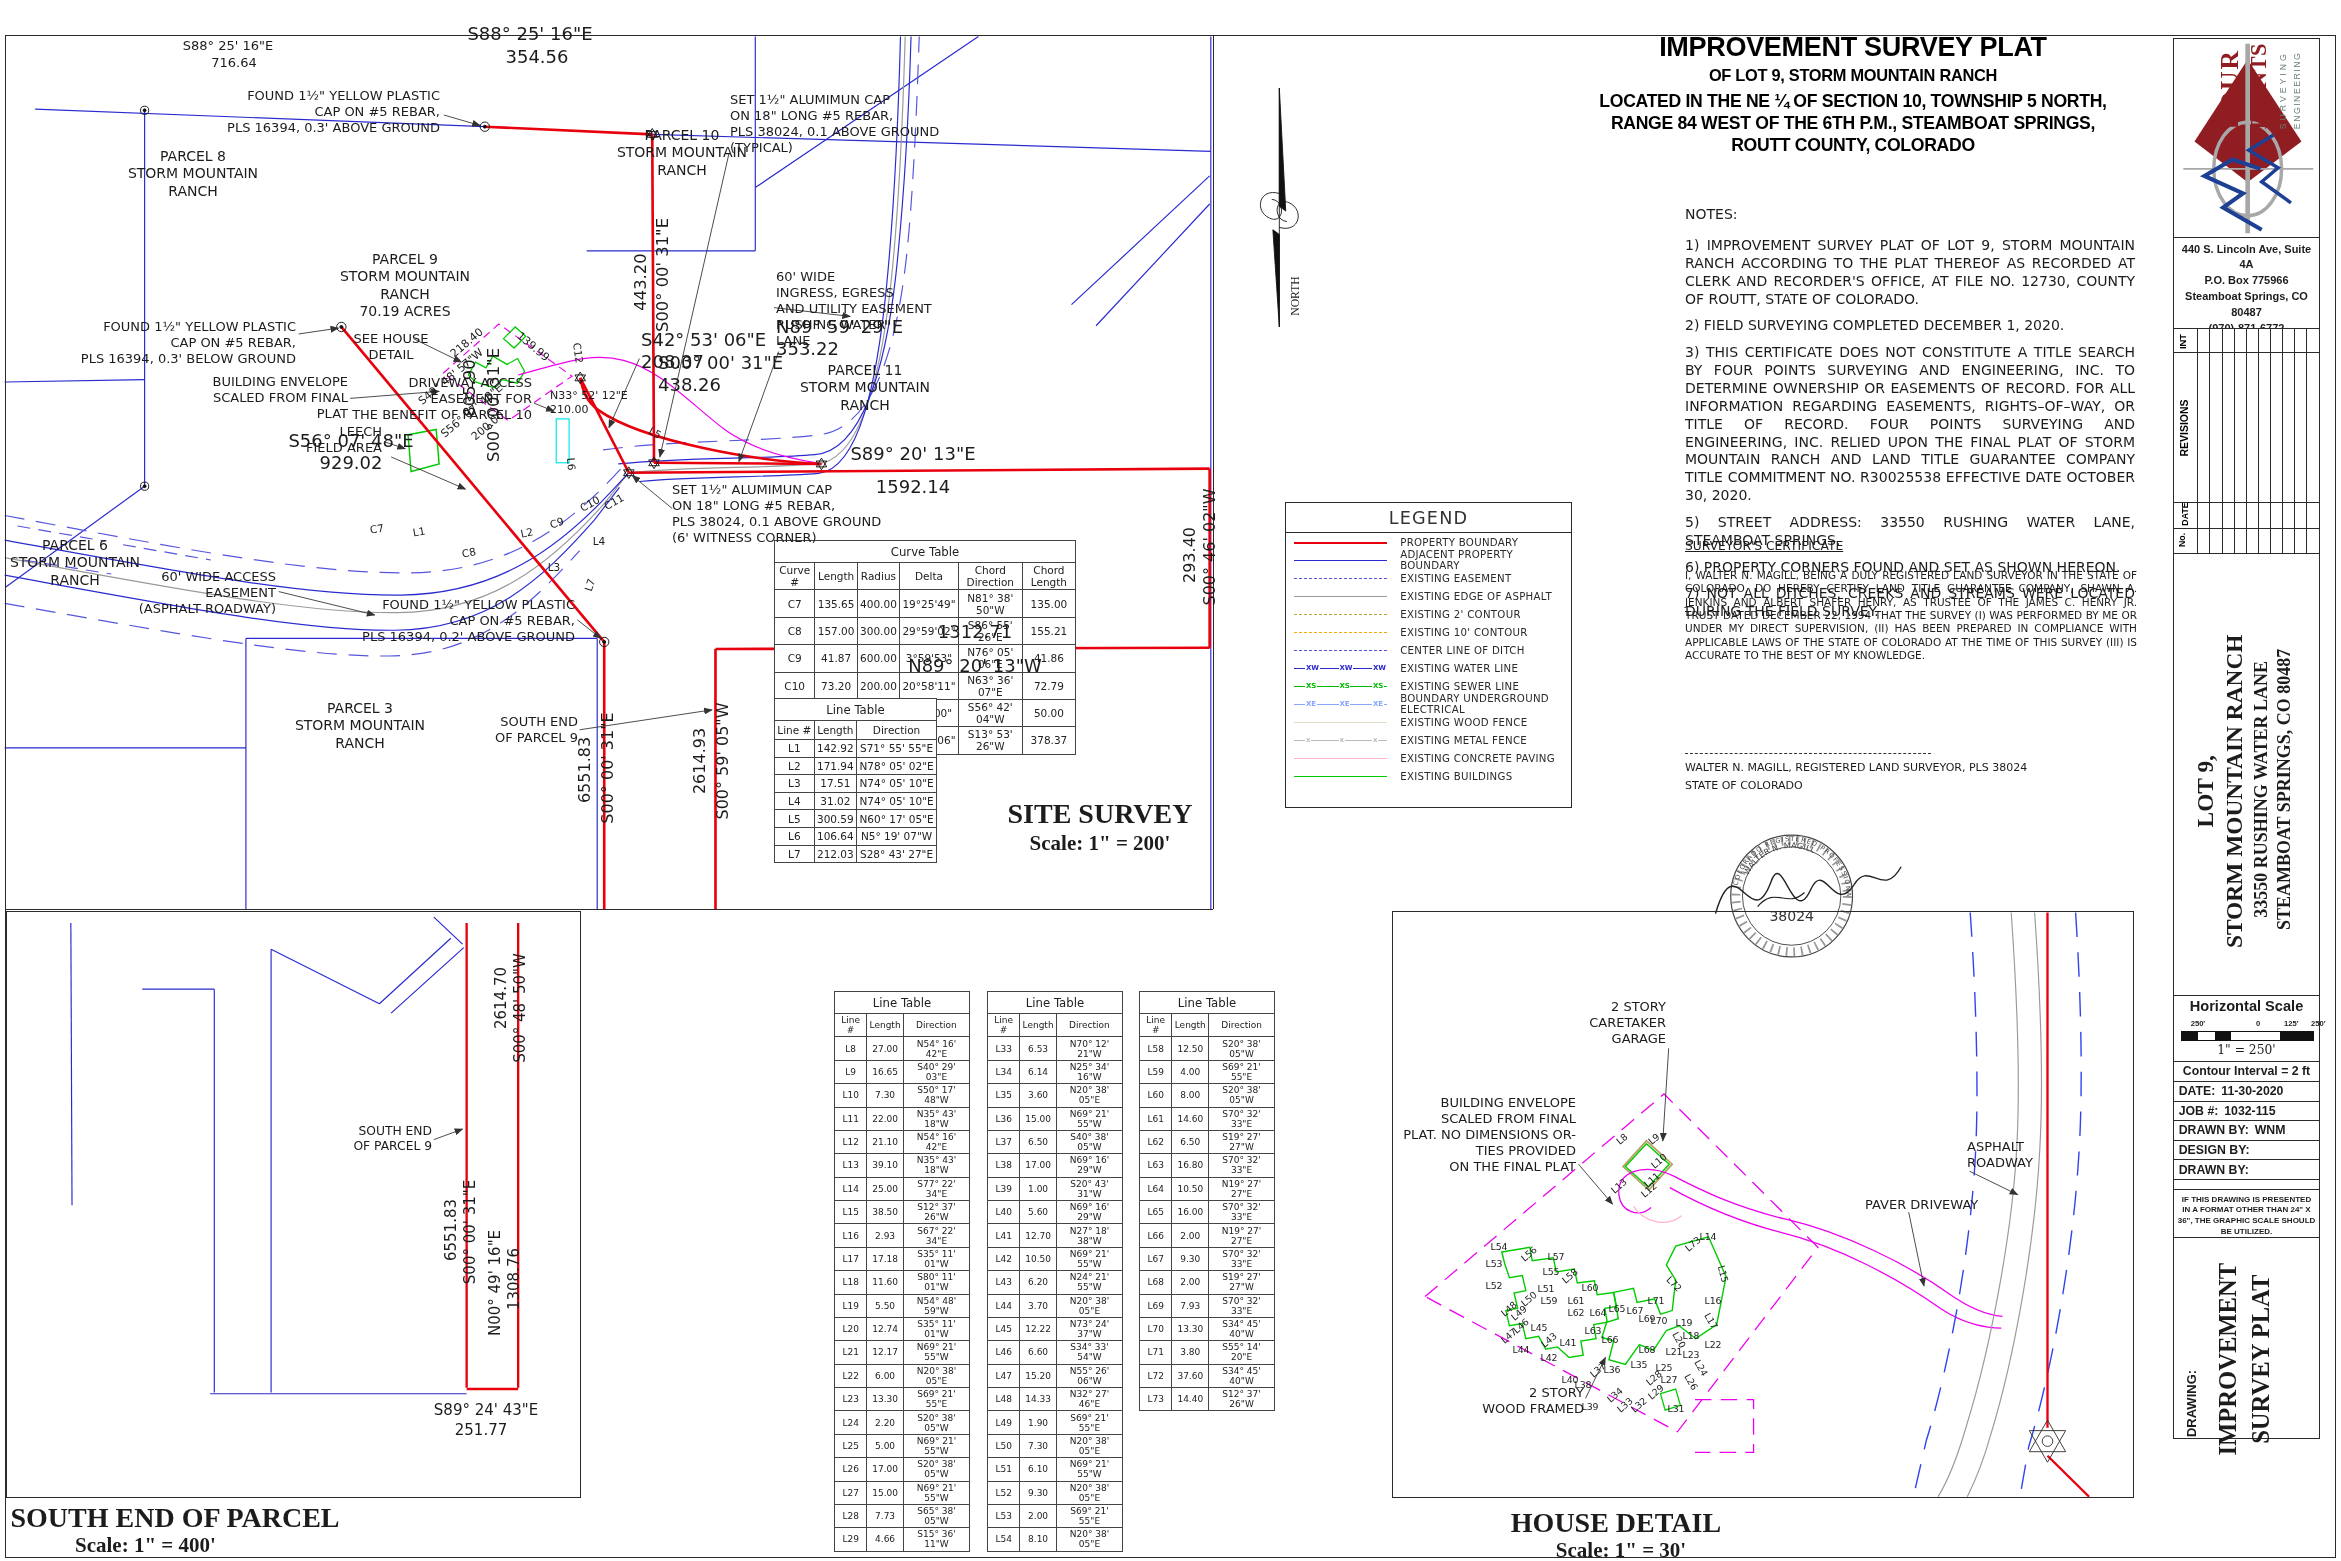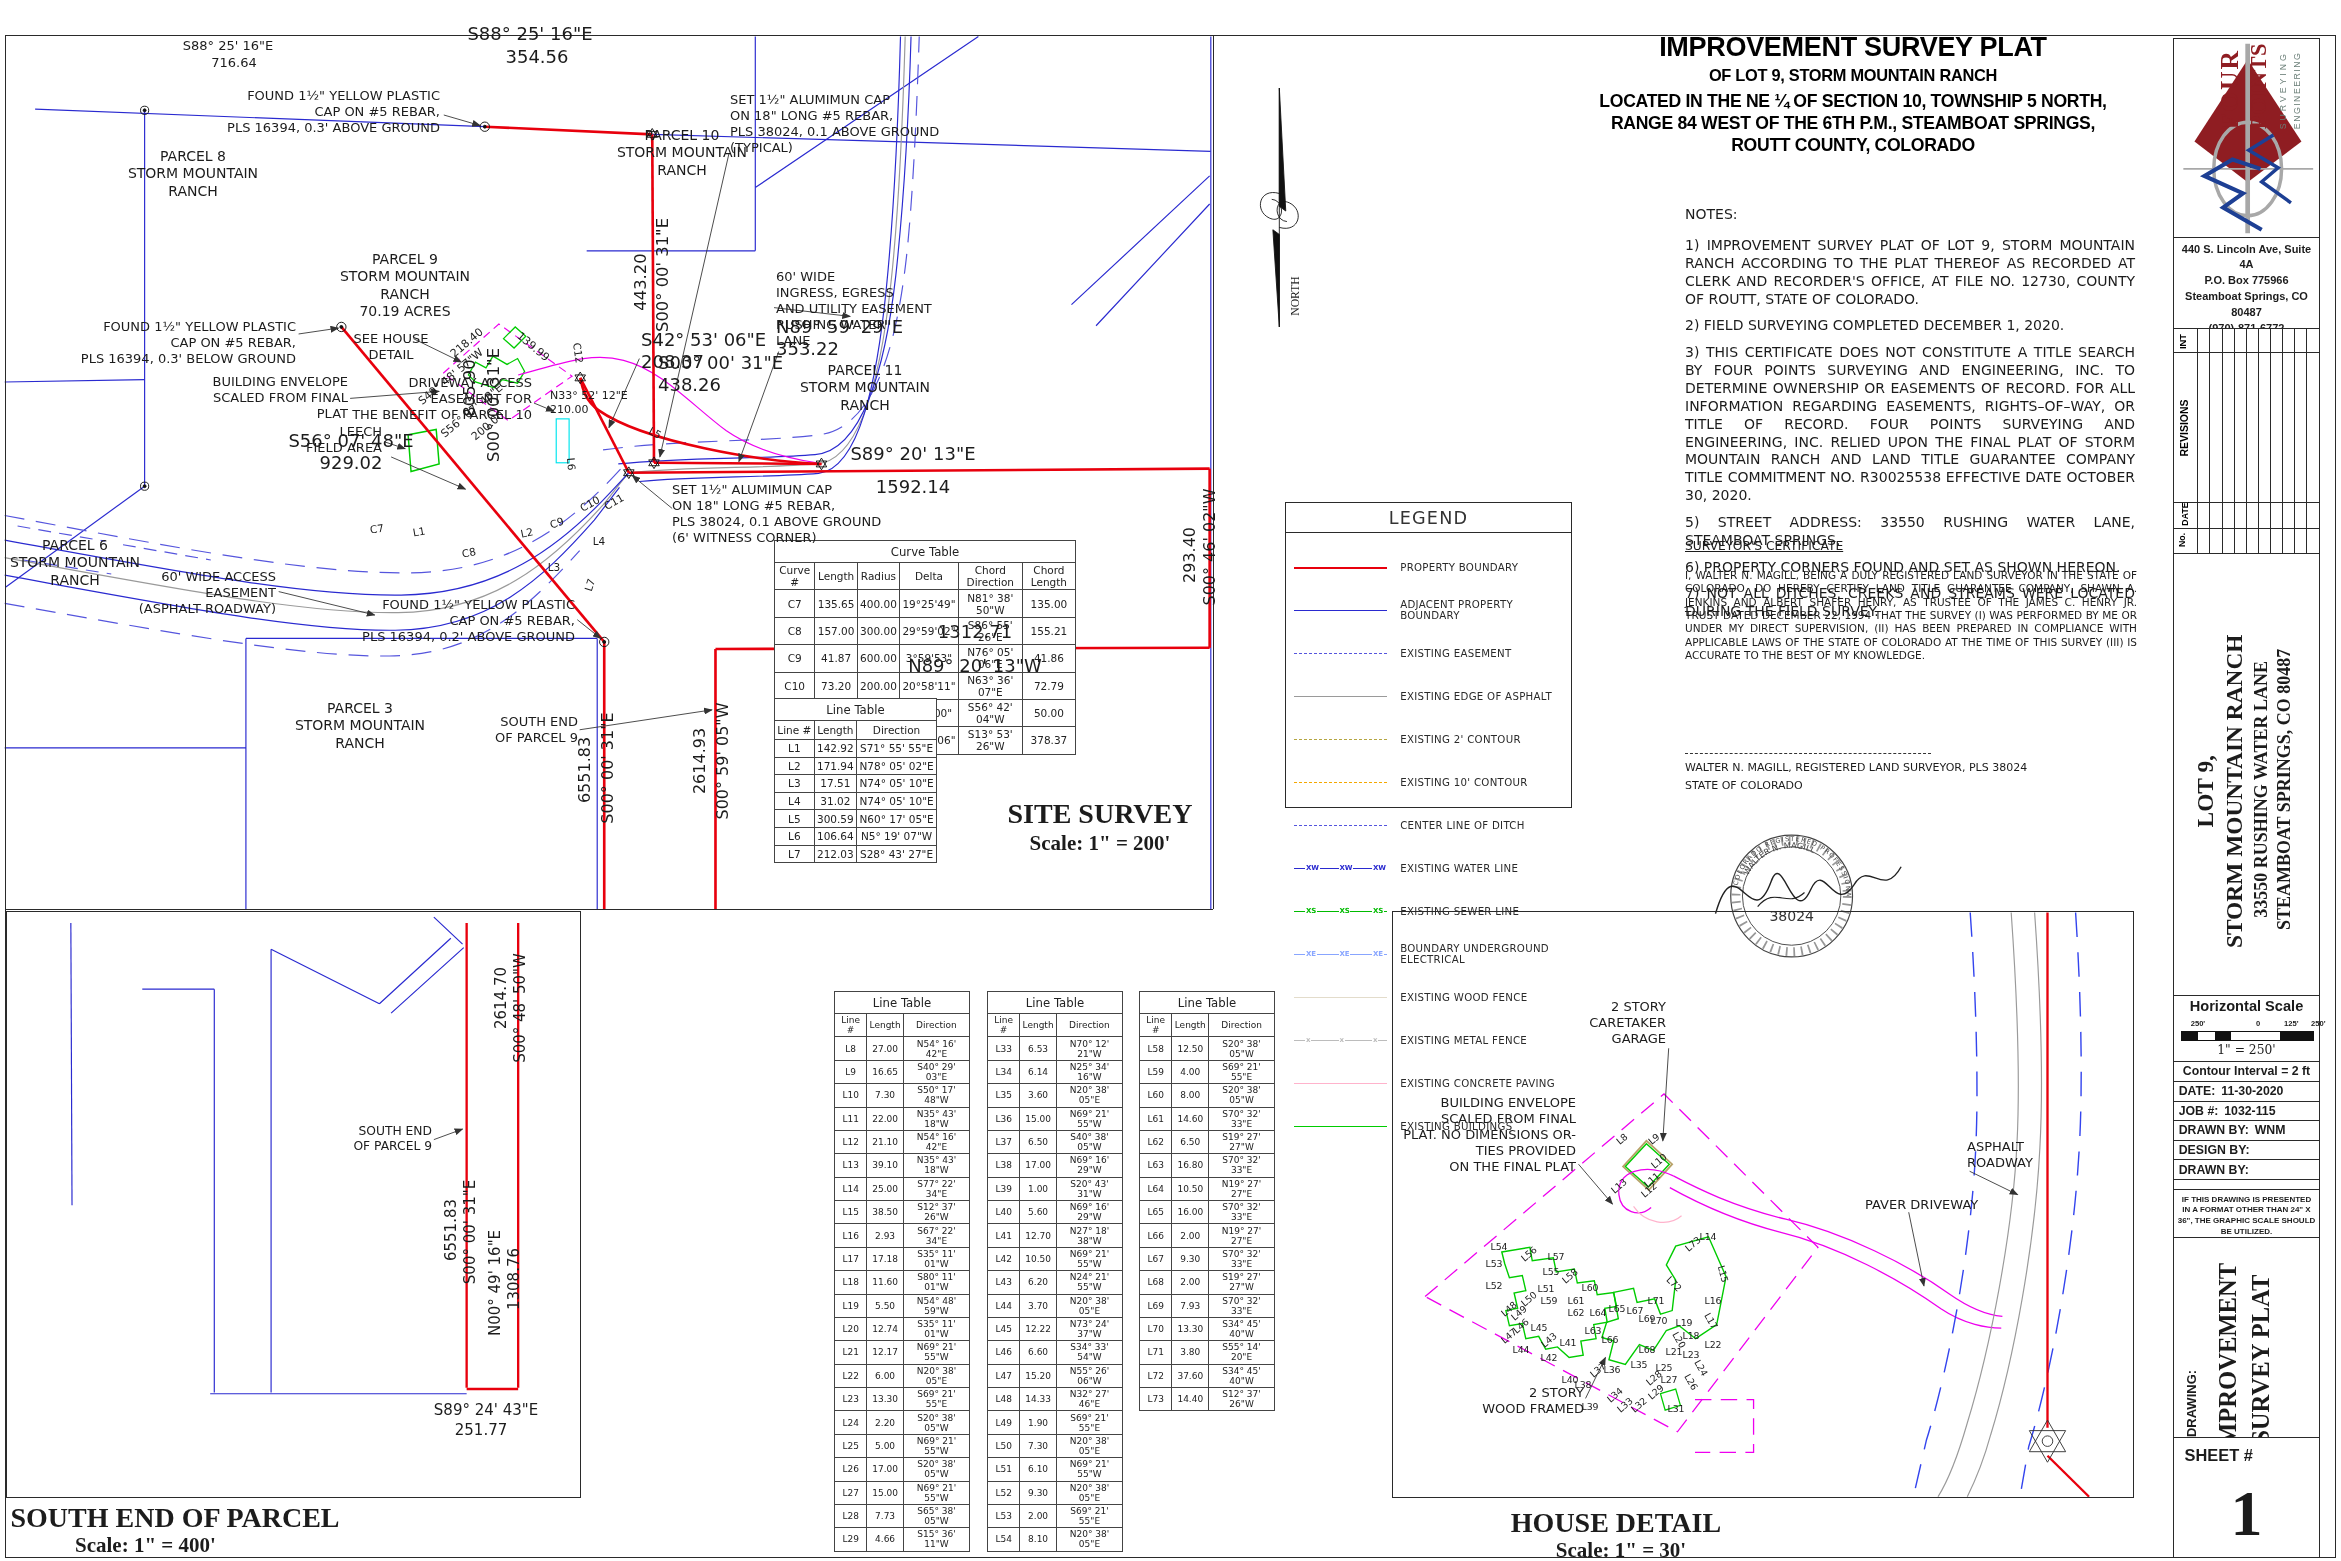--- a/index.html
+++ b/index.html
@@ -23,21 +23,21 @@
   .cert{position:absolute;left:1685px;top:539px;width:452px;font-size:10.5px;line-height:1.28;}
   .cert .hdr{text-decoration:underline;font-size:12.3px;margin-bottom:14px;}
   .cert .body{text-align:justify;}
   .sigline{position:absolute;left:1685px;top:753px;width:246px;border-top:1.2px dashed #333;}
   .signame{position:absolute;left:1685px;top:761px;font-size:11px;}
   .sigstate{position:absolute;left:1685px;top:779px;font-size:11px;}
   
   .legend{position:absolute;left:1285px;top:502px;width:285px;height:304px;border:1.2px solid #2a2a2a;}
   .legend .ltitle{border-bottom:1.2px solid #2a2a2a;text-align:center;font-size:17.6px;letter-spacing:1.2px;
                   padding:4.7px 0;color:#333;}
-  .legend .lrow{display:flex;align-items:center;height:18px;padding:0 8.2px;margin-top:25px;}
+  .legend .lrow{display:flex;align-items:center;height:18px;padding:0 8.2px;}
   .leg-sample{position:relative;width:93px;height:11.7px;flex:0 0 93px;}
   .leg-line{position:absolute;left:0;right:0;top:5.3px;border-top:1.2px solid #000;}
   .leg-marker{position:absolute;top:1.2px;font-size:7px;font-weight:bold;background:#fff;padding:0 0.6px;}
   .leg-label{margin-left:13px;font-size:10.2px;color:#2a2a2a;letter-spacing:0.3px;}
   
   table.ctab{position:absolute;border-collapse:collapse;background:#fff;
              font-family:"DejaVu Sans",sans-serif;color:#222;}
   table.ctab caption{border:0.9px solid #444;border-bottom:none;font-size:11.7px;padding:3.5px 0;background:#fff;}
   table.ctab th,table.ctab td{border:0.9px solid #444;text-align:center;font-weight:normal;padding:1.2px 2.3px;}
   
@@ -1191,19 +1191,15 @@
   <div class="sb-block" style="left:2173px;top:1237px;width:145px;height:200px;">
     <div class="rot" style="position:absolute;left:-16.4px;top:158px;font-family:'Liberation Sans',sans-serif;font-weight:bold;font-size:13px;">
       <span>DRAWING:</span>
     </div>
     <div class="rot" style="position:absolute;left:-47px;top:88px;width:234px;text-align:center;font-family:'Liberation Serif',serif;font-weight:bold;font-size:24.6px;line-height:1.35;">
       <div>IMPROVEMENT</div>
       <div>SURVEY PLAT</div>
     </div>
   </div>
 
-  <div class="sb-block" style="left:2173px;top:1437px;width:145px;height:119px;">
-    <div class="sheetlbl">SHEET #</div>
-    <div class="sheetnum">1</div>
-  </div>
 
 </div>
 
 
 </body></html>

